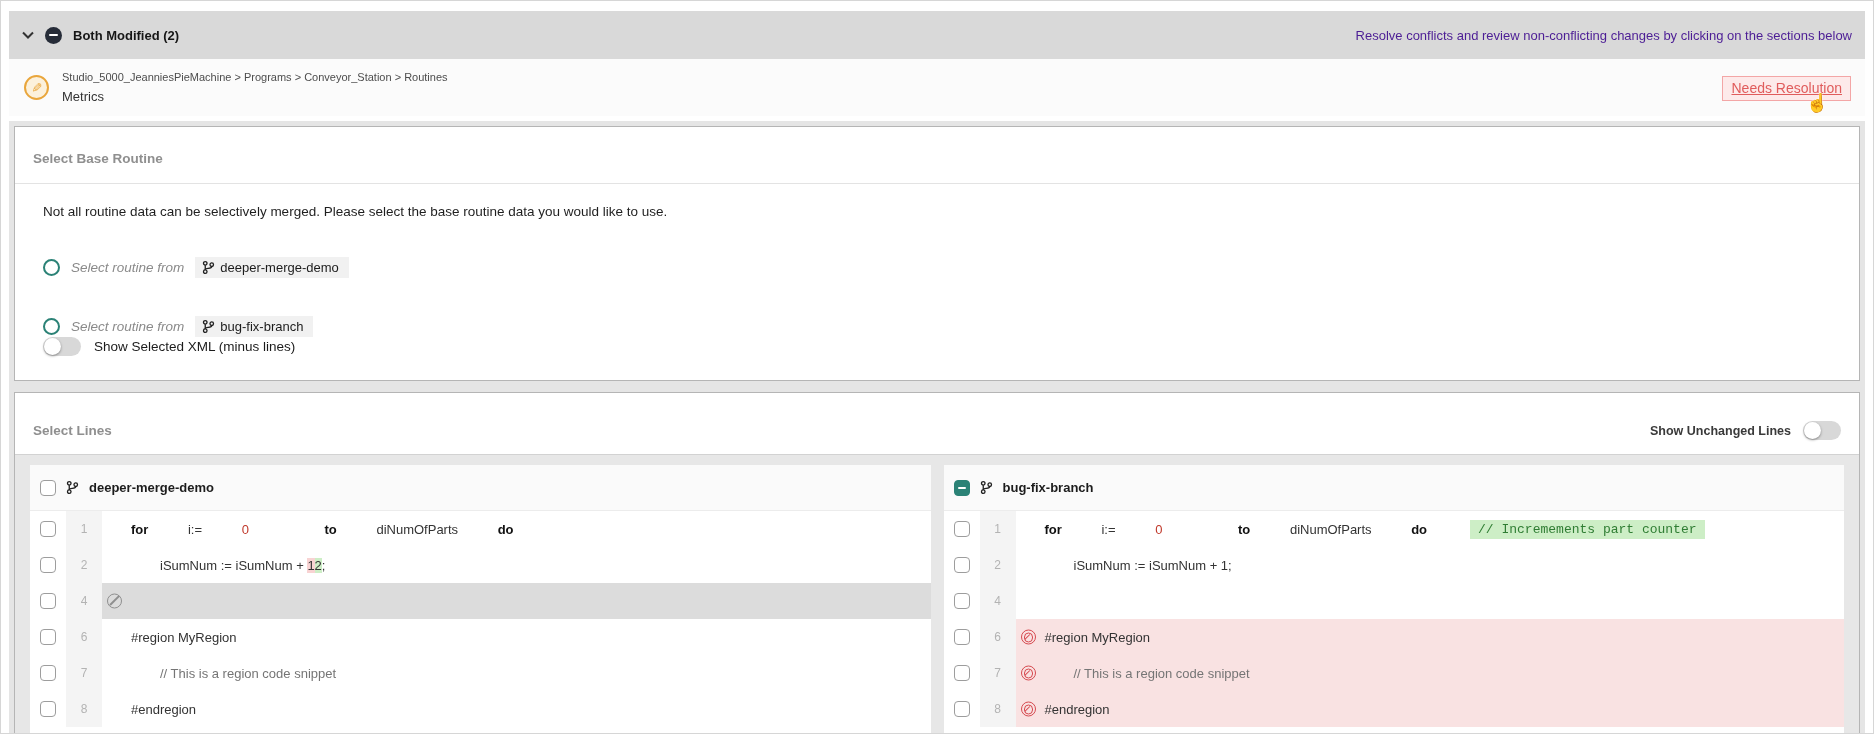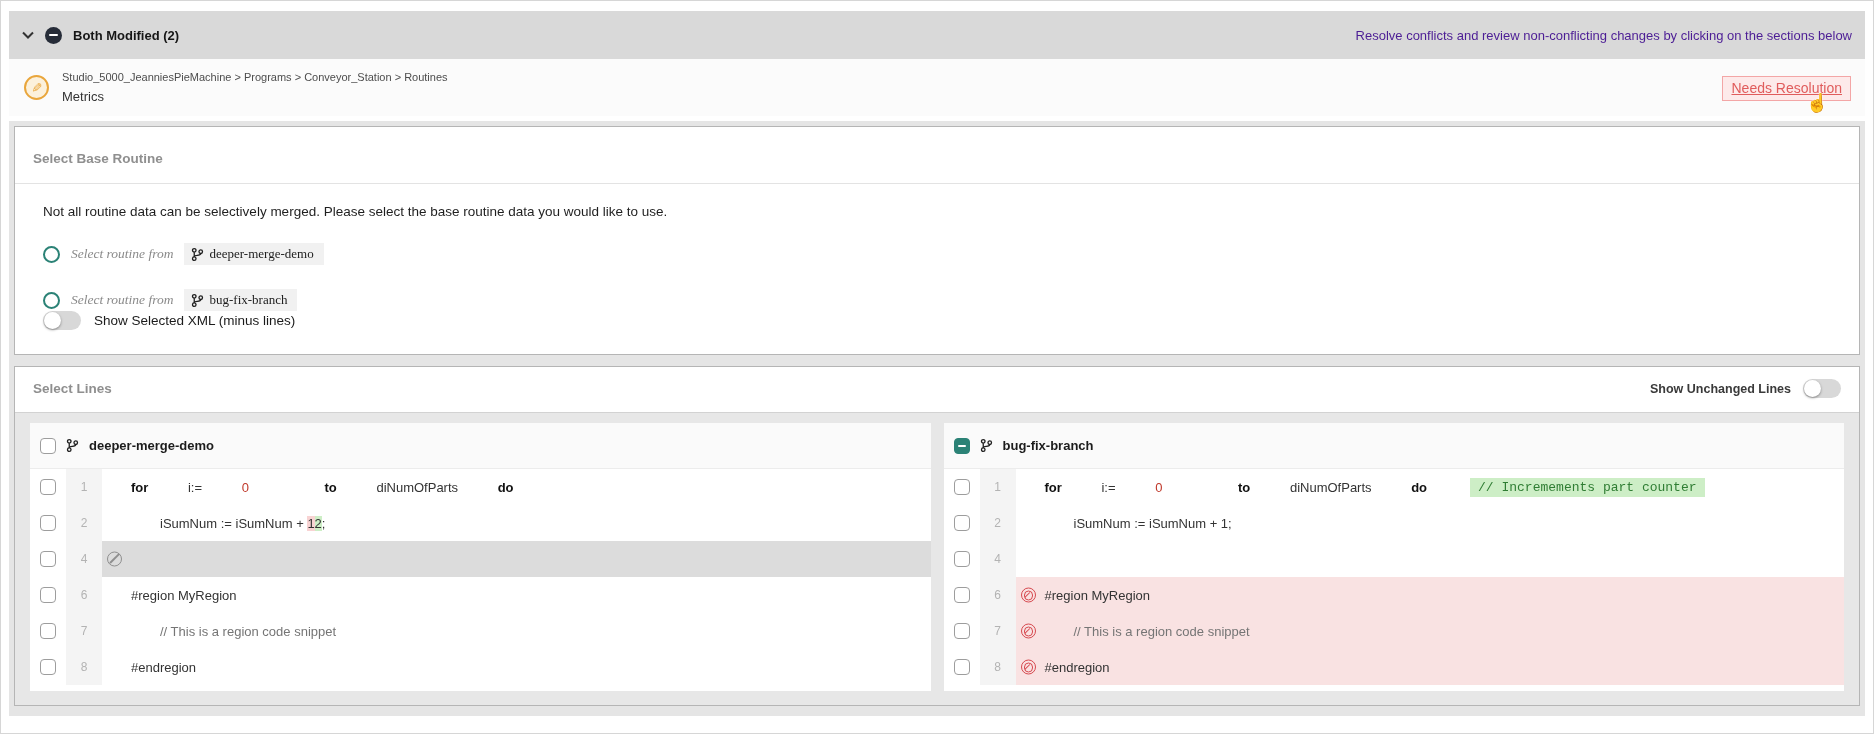--- a/index.html
+++ b/index.html
@@ -39,37 +39,37 @@
   
   .cards { margin:5px 8px 0; background:#e5e5e5; padding:5px 5px 10px;
     display:flex; flex-direction:column; gap:11px; }
   .card { background:#fff; border:1px solid #b5b5b5; }
   .section-title { font-weight:bold; font-size:13.5px; color:#8f8f8f; }
 
   
   .card1-header { padding:22px 18px 16px; border-bottom:1px solid #e3e3e3; }
   .card1-body { padding:20px 28px 24px; }
   .desc { font-size:13.5px; color:#1f1f1f; }
-  .radio-row { display:flex; align-items:center; gap:11px; margin-top:24px;font-family:Liberation Serif, serif; }
+  .radio-row { display:flex; align-items:center; gap:11px; margin-top:38px; }
   .radio { width:17px; height:17px; border:2px solid var(--accent_teal);
     border-radius:50%; background:#fff; cursor:pointer; flex:0 0 auto; }
   .radio-label { font-style:italic; font-size:13.5px; color:#8a8a8a; }
   .chip { display:inline-flex; align-items:center; gap:5px; background:#f1f1f1;
     padding:3px 10px 3px 7px; font-size:13px; color:#1c1c1c; }
   .bicon { display:inline-flex; align-items:center; }
   .toggle-row { display:flex; align-items:center; gap:13px; 
     font-size:13.5px; color:#1b1b1b; }
   .toggle { width:38px; height:19px; border-radius:10px; background:#d8d8d8;
     position:relative; cursor:pointer; flex:0 0 auto; }
   .toggle::after { content:''; position:absolute; left:1px; top:1px; width:17px;
     height:17px; border-radius:50%; background:#fff;
     box-shadow:0 1px 2.5px rgba(0,0,0,.4); }
 
   
-  .card2-header { padding:12px 18px 14px; display:flex; align-items:center; }
+  .card2-header { padding:28px 18px 14px; display:flex; align-items:center; }
   .unchanged { margin-left:auto; display:flex; align-items:center; gap:12px;
     font-weight:bold; font-size:12.5px; color:#3a3a3a; }
   .card2-body { background:#e7e7e7; border-top:1px solid #d2d2d2;
     padding:10px 15px 14px; display:flex; gap:13px; }
   .code-panel { flex:1 1 0; background:#fff; padding-bottom:6px; }
   .panel-header { height:46px; display:flex; align-items:center; gap:10px;
     padding-left:10px; background:#fafafa; border-bottom:1px solid #ececec; }
   .bname { font-weight:bold; font-size:13px; color:#1c1c1c; }
 
   .row { display:flex; align-items:stretch; height:36px; }

